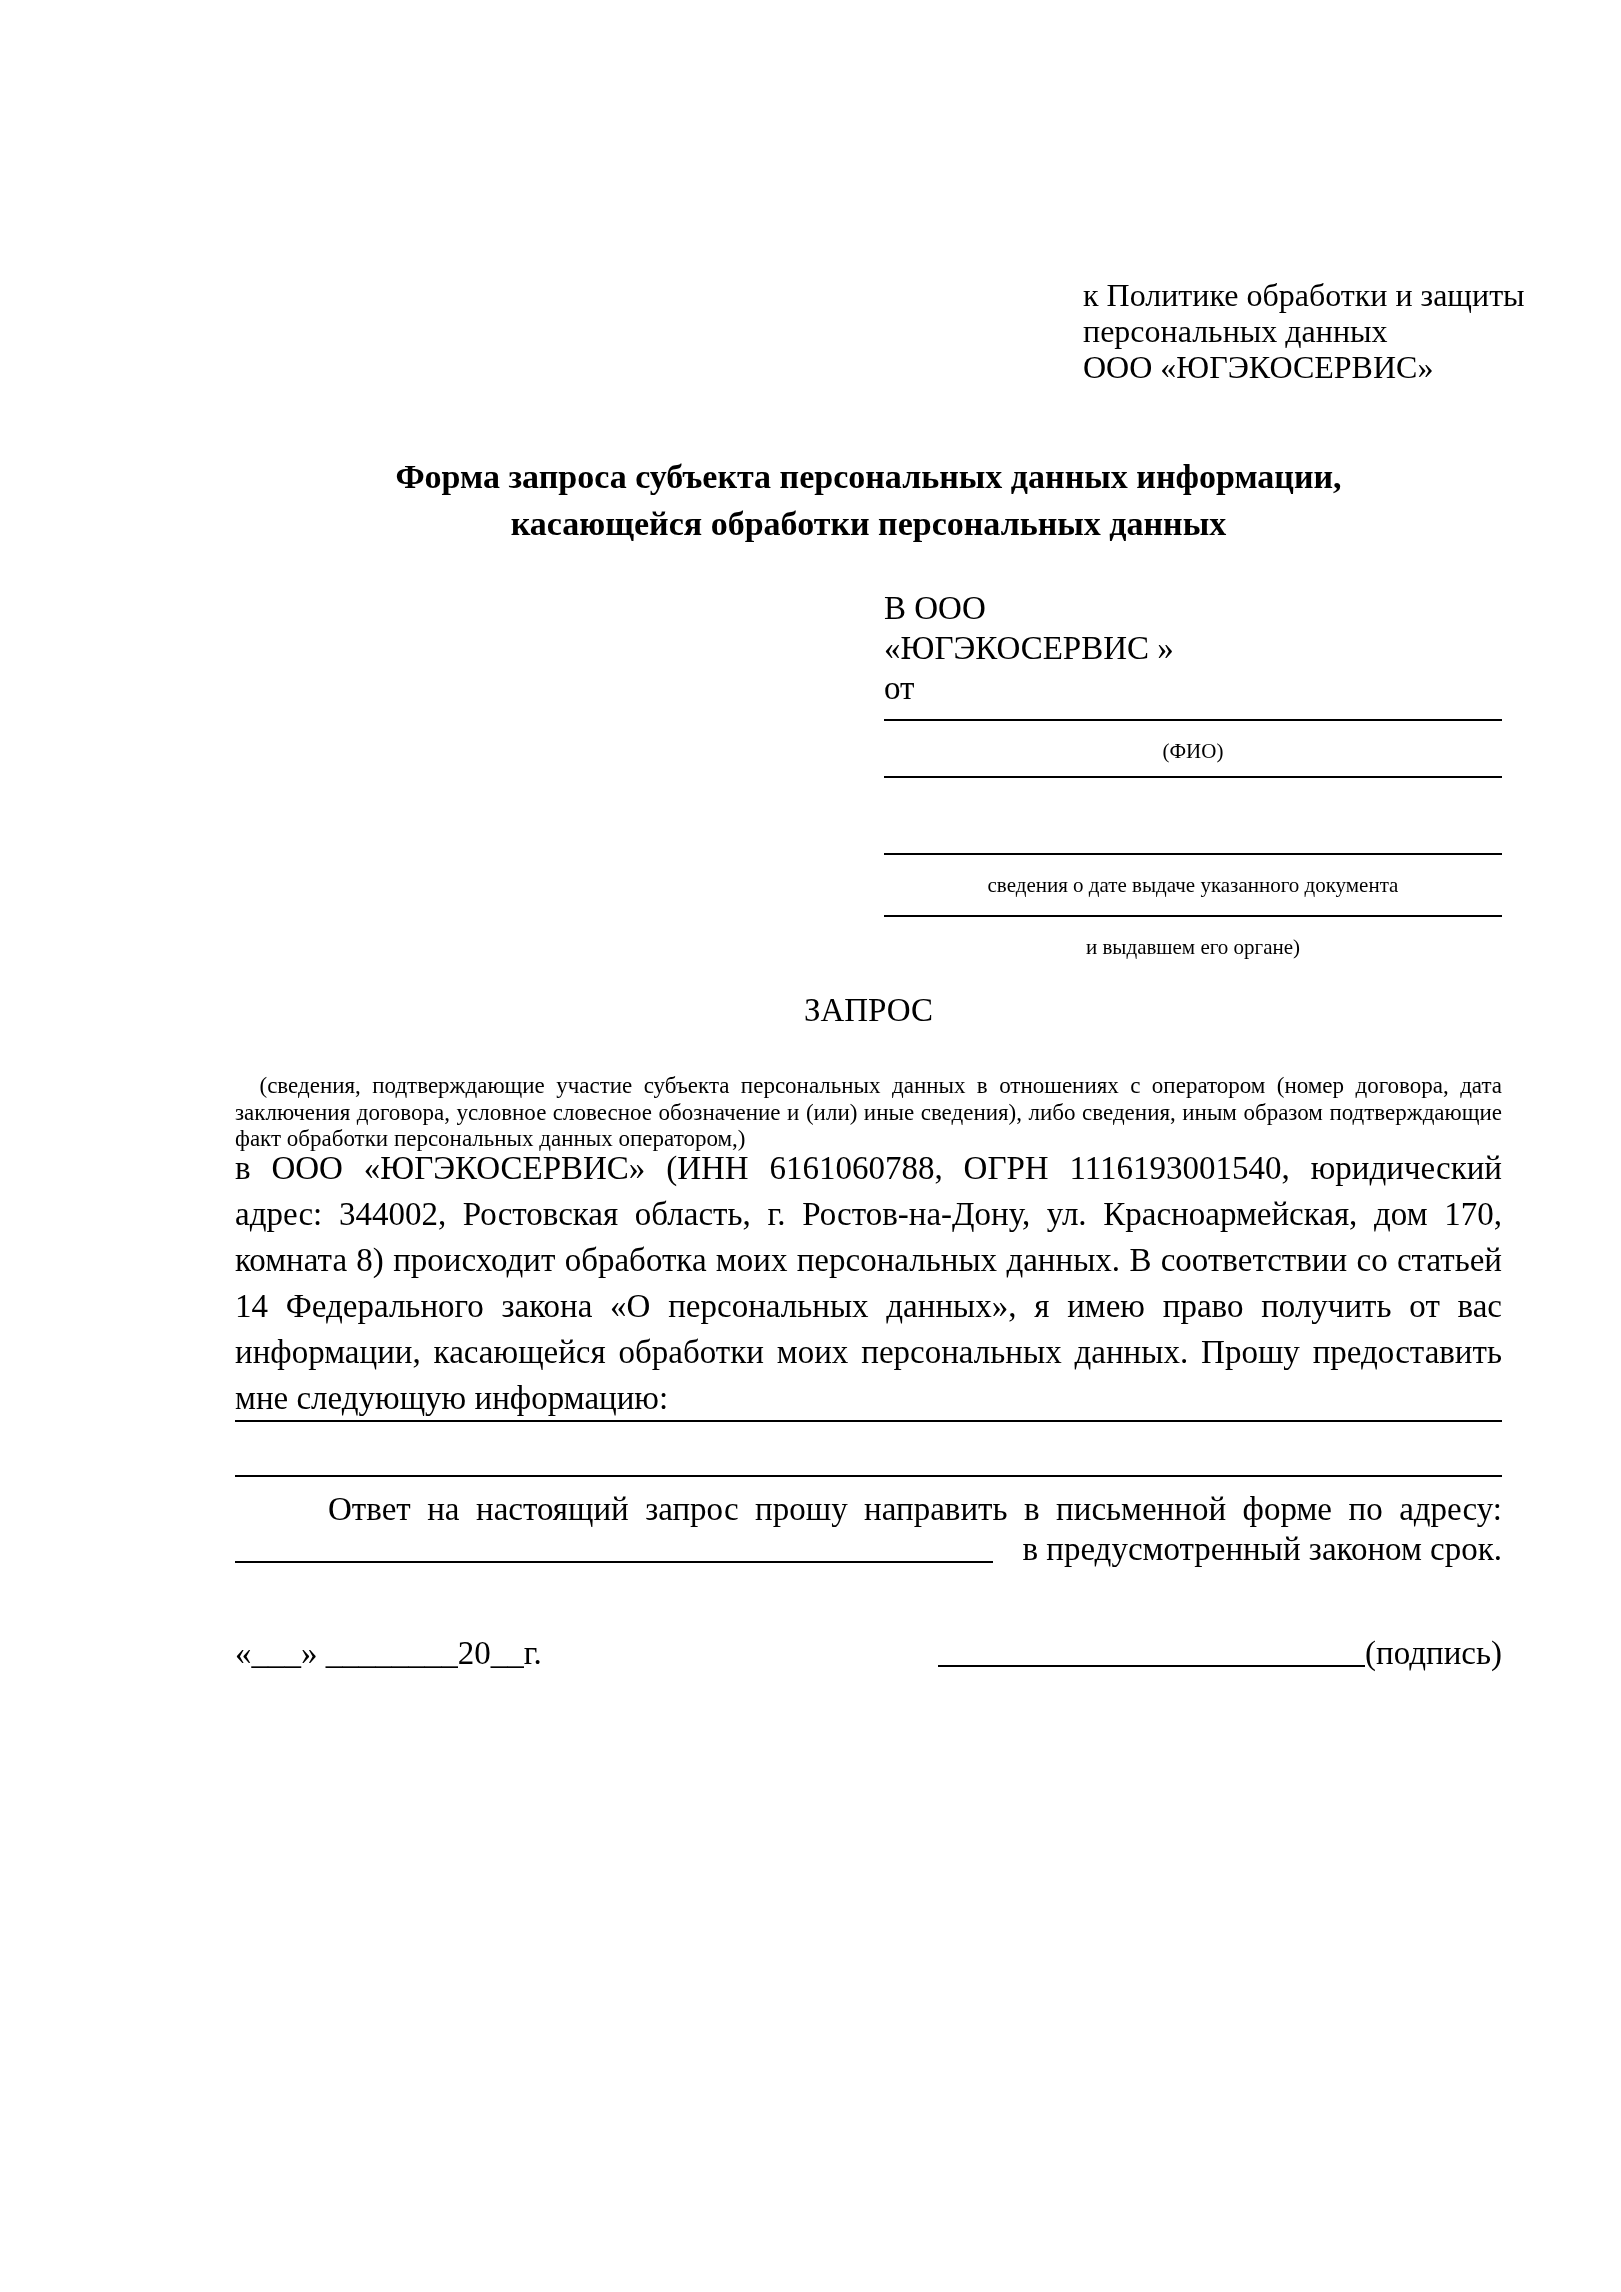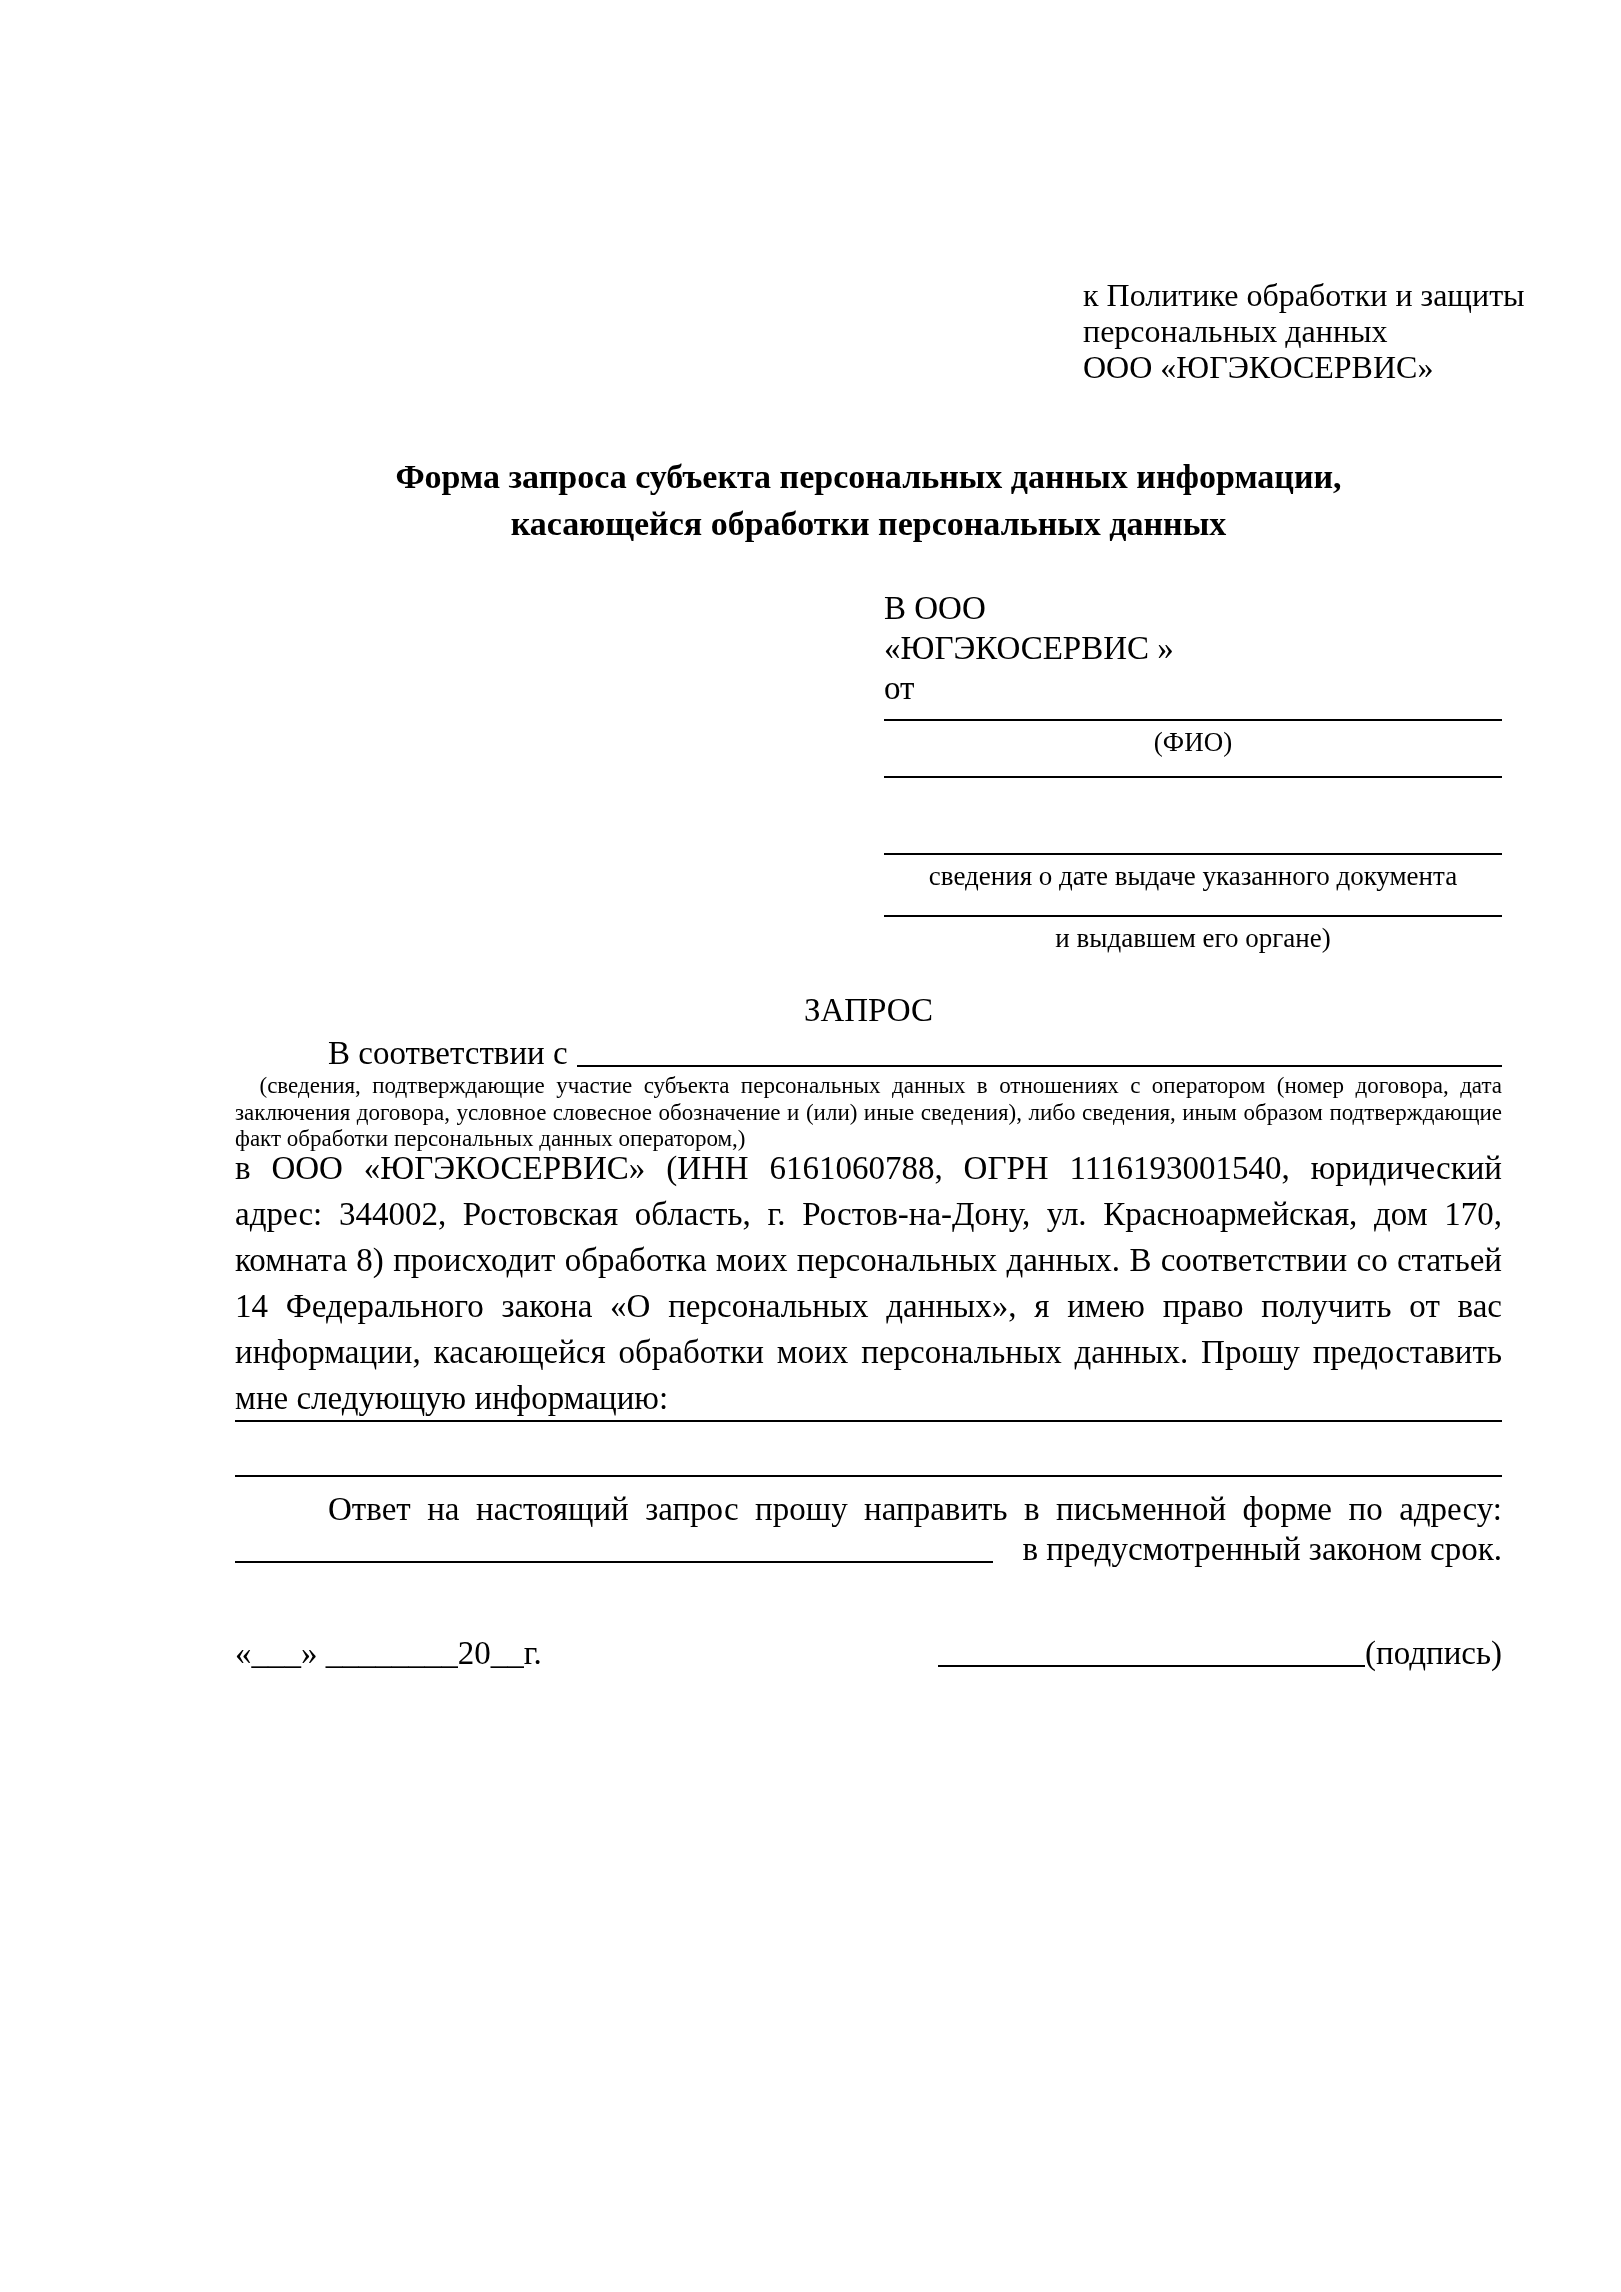--- a/index.html
+++ b/index.html
@@ -53,22 +53,22 @@
   }
   .b1 { top: 719px; }
   .b2 { top: 776px; }
   .b3 { top: 853px; }
   .b4 { top: 915px; }
   .rule {
     height: 0;
     border-top: 2.9px solid #000;
   }
   .bcap {
-    margin-top: 8px;
-    font-size: 27px;
+    margin-top: 17px;
+    font-size: 21px;
     line-height: 27.4px;
     text-align: center;
     white-space: nowrap;
   }
 
   .zapros {
     position: absolute;
     left: 235px;
     width: 1267px;
     top: 992px;
@@ -207,24 +207,20 @@
     <div class="rule"></div>
     <div class="bcap">сведения о дате выдаче указанного документа</div>
   </div>
   <div class="blank b4">
     <div class="rule"></div>
     <div class="bcap">и выдавшем его органе)</div>
   </div>
 
   <div class="zapros">ЗАПРОС</div>
 
-  <div class="intro">
-    <span class="prefix">В соответствии с</span>
-    <span class="fill"></span>
-  </div>
 
   <div class="intro-cap">(сведения, подтверждающие участие субъекта персональных данных в отношениях с оператором (номер договора, дата заключения договора, условное словесное обозначение и (или) иные сведения), либо сведения, иным образом подтверждающие факт обработки персональных данных оператором,)</div>
 
   <div class="bodyp">в ООО «ЮГЭКОСЕРВИС» (ИНН 6161060788, ОГРН 1116193001540, юридический адрес: 344002, Ростовская область, г. Ростов-на-Дону, ул. Красноармейская, дом 170, комната 8) происходит обработка моих персональных данных. В соответствии со статьей 14 Федерального закона «О персональных данных», я имею право получить от вас информации, касающейся обработки моих персональных данных. Прошу предоставить мне следующую информацию:</div>
 
   <div class="wide-rule ra"></div>
   <div class="wide-rule rb"></div>
 
   <div class="reply1">Ответ на настоящий запрос прошу направить в письменной форме по адресу:</div>
   <div class="reply2">

